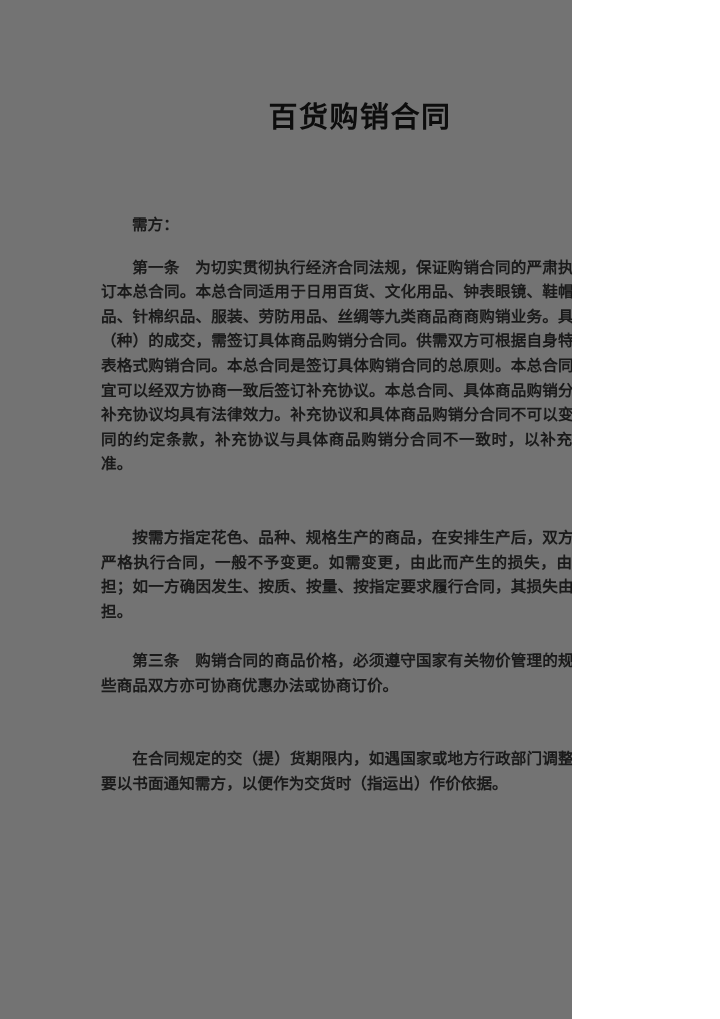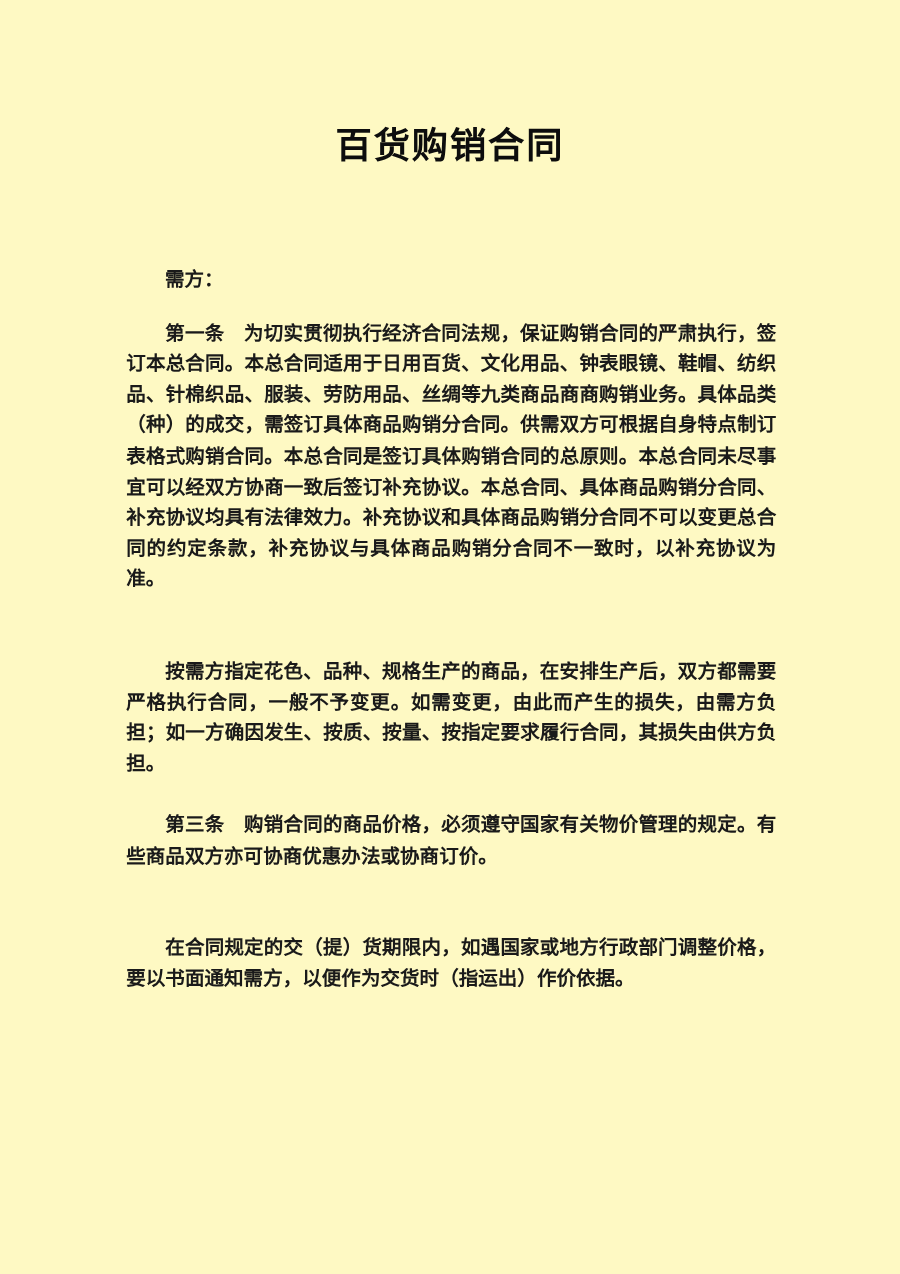--- a/index.html
+++ b/index.html
@@ -7,23 +7,23 @@
     margin: 0;
     padding: 0;
     background: #ffffff;
   }
   body {
     font-family: "Liberation Sans", "DejaVu Sans", sans-serif;
     -webkit-font-smoothing: antialiased;
   }
   .page {
     position: relative;
-    width: 720px;
+    width: 572px;
     height: 1019px;
-    background: #fef9c3;
+    background: #737373;
     overflow: hidden;
     box-sizing: border-box;
   }
   .doc-title {
     position: absolute;
     top: 97px;
     left: 0;
     width: 720px;
     text-align: center;
     font-family: "Liberation Serif", "DejaVu Serif", serif;

